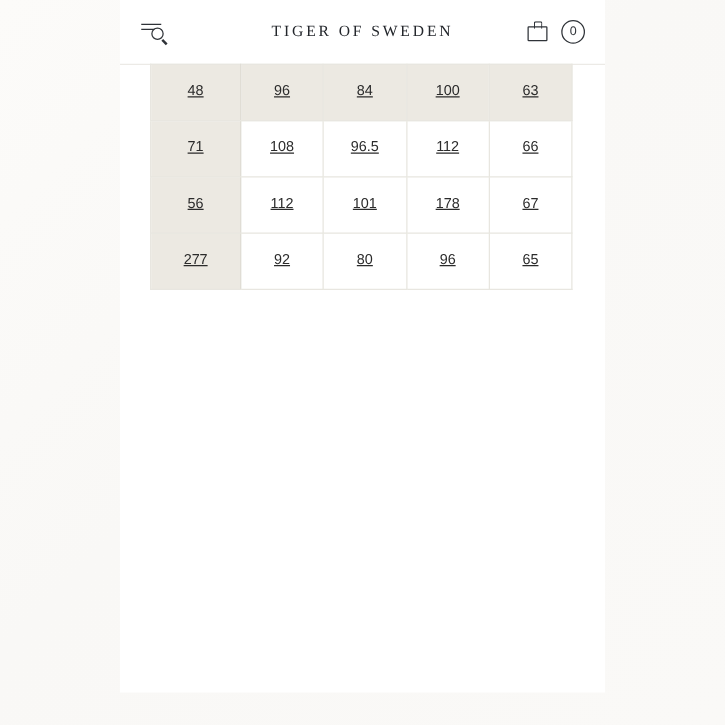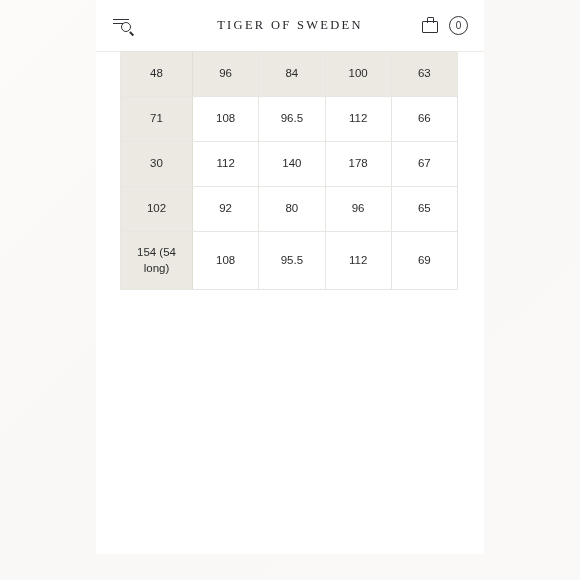--- a/index.html
+++ b/index.html
@@ -153,20 +153,21 @@
 
   #size-table td {
     border: 1px solid #e8e6e0;
     font-size: 11.5px;
     color: #2b2b2b;
     text-align: center;
     vertical-align: middle;
     padding: 8px 2px;
     height: 45px;
     line-height: 1.35;
+    text-decoration: underline;
   }
 
   #size-table td.size-col {
     background: #ece9e2;
     width: 72px;
     border-right: 1px solid #e0ddd5;
   }
 
   #size-table tr.row-highlight td {
     background: #ece9e2;
@@ -212,37 +213,30 @@
             <td>63</td>
           </tr>
           <tr>
             <td class="size-col">71</td>
             <td>108</td>
             <td>96.5</td>
             <td>112</td>
             <td>66</td>
           </tr>
           <tr>
-            <td class="size-col">30</td>
+            <td class="size-col">56</td>
             <td>112</td>
-            <td>140</td>
+            <td>101</td>
             <td>178</td>
             <td>67</td>
           </tr>
           <tr>
-            <td class="size-col">102</td>
+            <td class="size-col">277</td>
             <td>92</td>
             <td>80</td>
             <td>96</td>
             <td>65</td>
           </tr>
-          <tr class=" row-tall">
-            <td class="size-col">154 (54 long)</td>
-            <td>108</td>
-            <td>95.5</td>
-            <td>112</td>
-            <td>69</td>
-          </tr>
         </tbody>
     </table>
   </div>
 
 </div>
 
 </body></html>

